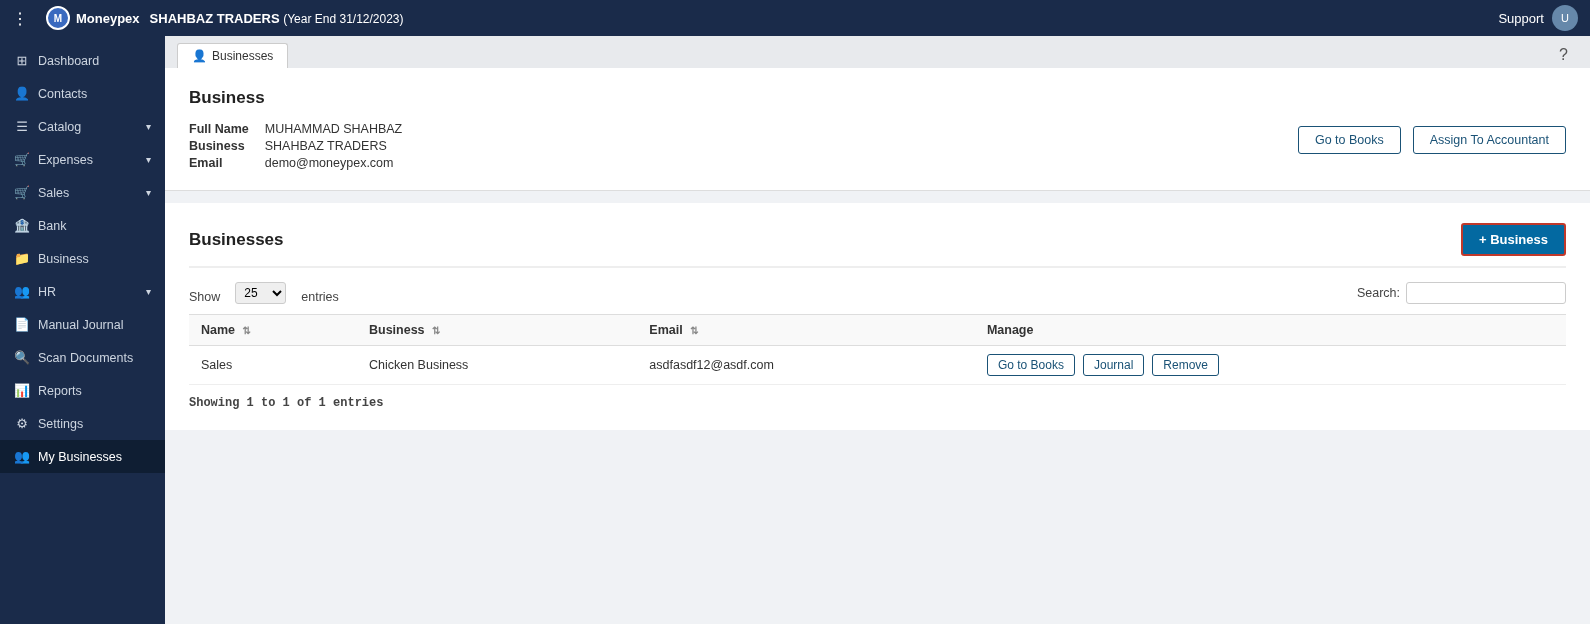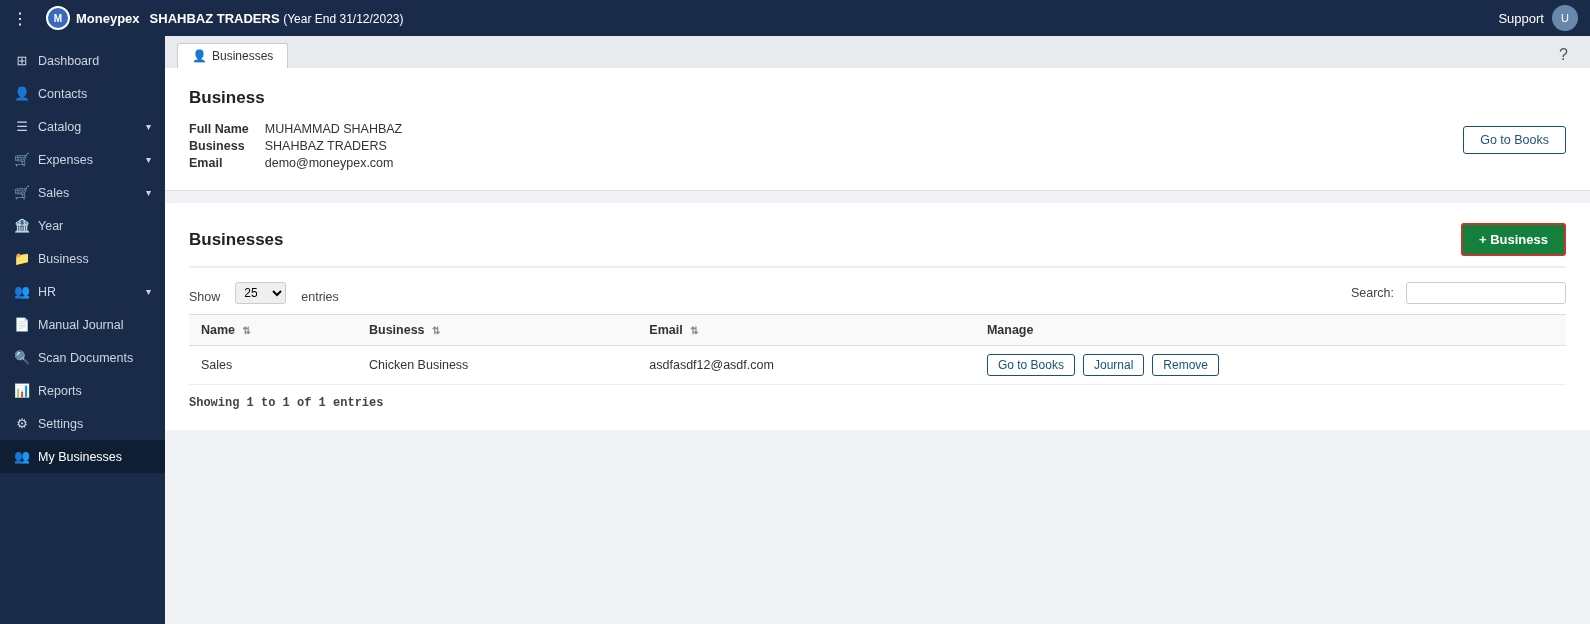--- a/index.html
+++ b/index.html
@@ -105,35 +105,35 @@
 
     
     .section {
       background: white;
       margin: 12px 0 0 0;
       padding: 20px 24px;
     }
     .section-header { display: flex; align-items: center; justify-content: space-between; margin-bottom: 14px; border-bottom: 2px solid #eee; padding-bottom: 10px; }
     .section-header h2 { font-size: 17px; font-weight: 600; color: #222; }
     .btn-primary {
-      background: #15803d;
+      background: #0369a1;
       color: white;
       border: 2px solid #c0392b;
       padding: 7px 16px;
       border-radius: 3px;
       cursor: pointer;
       font-size: 13px;
       font-weight: 600;
     }
 
     
     .table-controls { display: flex; align-items: center; justify-content: space-between; margin-bottom: 10px; }
     .show-entries { display: flex; align-items: flex-end; gap: 15px; font-size: 12.5px; color: #444; }
     .show-entries select { border: 1px solid #ccc; border-radius: 3px; padding: 2px 4px; font-size: 12px; }
-    .search-box { display: flex; align-items: center; gap: 12px; font-size: 12.5px; color: #444; }
+    .search-box { display: flex; align-items: center; gap: 6px; font-size: 12.5px; color: #444; }
     .search-box input { border: 1px solid #ccc; border-radius: 3px; padding: 3px 8px; font-size: 12px; width: 160px; }
 
     
     .data-table { width: 100%; border-collapse: collapse; font-size: 12.5px; }
     .data-table th {
       border-top: 1px solid #ddd;
       border-bottom: 1px solid #ddd;
       padding: 8px 12px;
       text-align: left;
       background: #f9f9f9;
@@ -200,21 +200,21 @@
       <span>Expenses</span>
       <span class="arrow">▾</span>
     </a>
     <a class="sidebar-item">
       <span class="icon">🛒</span>
       <span>Sales</span>
       <span class="arrow">▾</span>
     </a>
     <a class="sidebar-item">
       <span class="icon">🏦</span>
-      <span>Year</span>
+      <span>Bank</span>
     </a>
     <a class="sidebar-item">
       <span class="icon">📁</span>
       <span>Business</span>
     </a>
     <a class="sidebar-item">
       <span class="icon">👥</span>
       <span>HR</span>
       <span class="arrow">▾</span>
     </a>
@@ -257,20 +257,21 @@
         <div class="info-table">
           <span class="info-label">Full Name</span>
           <span class="info-value">MUHAMMAD SHAHBAZ</span>
           <span class="info-label">Business</span>
           <span class="info-value">SHAHBAZ TRADERS</span>
           <span class="info-label">Email</span>
           <span class="info-value">demo@moneypex.com</span>
         </div>
         <div class="card-actions">
           <button class="btn-outline">Go to Books</button>
+          <button class="btn-outline">Assign To Accountant</button>
         </div>
       </div>
     </div>
 
     <div class="section">
       <div class="section-header">
         <h2>Businesses</h2>
         <button class="btn-primary">+ Business</button>
       </div>
 

